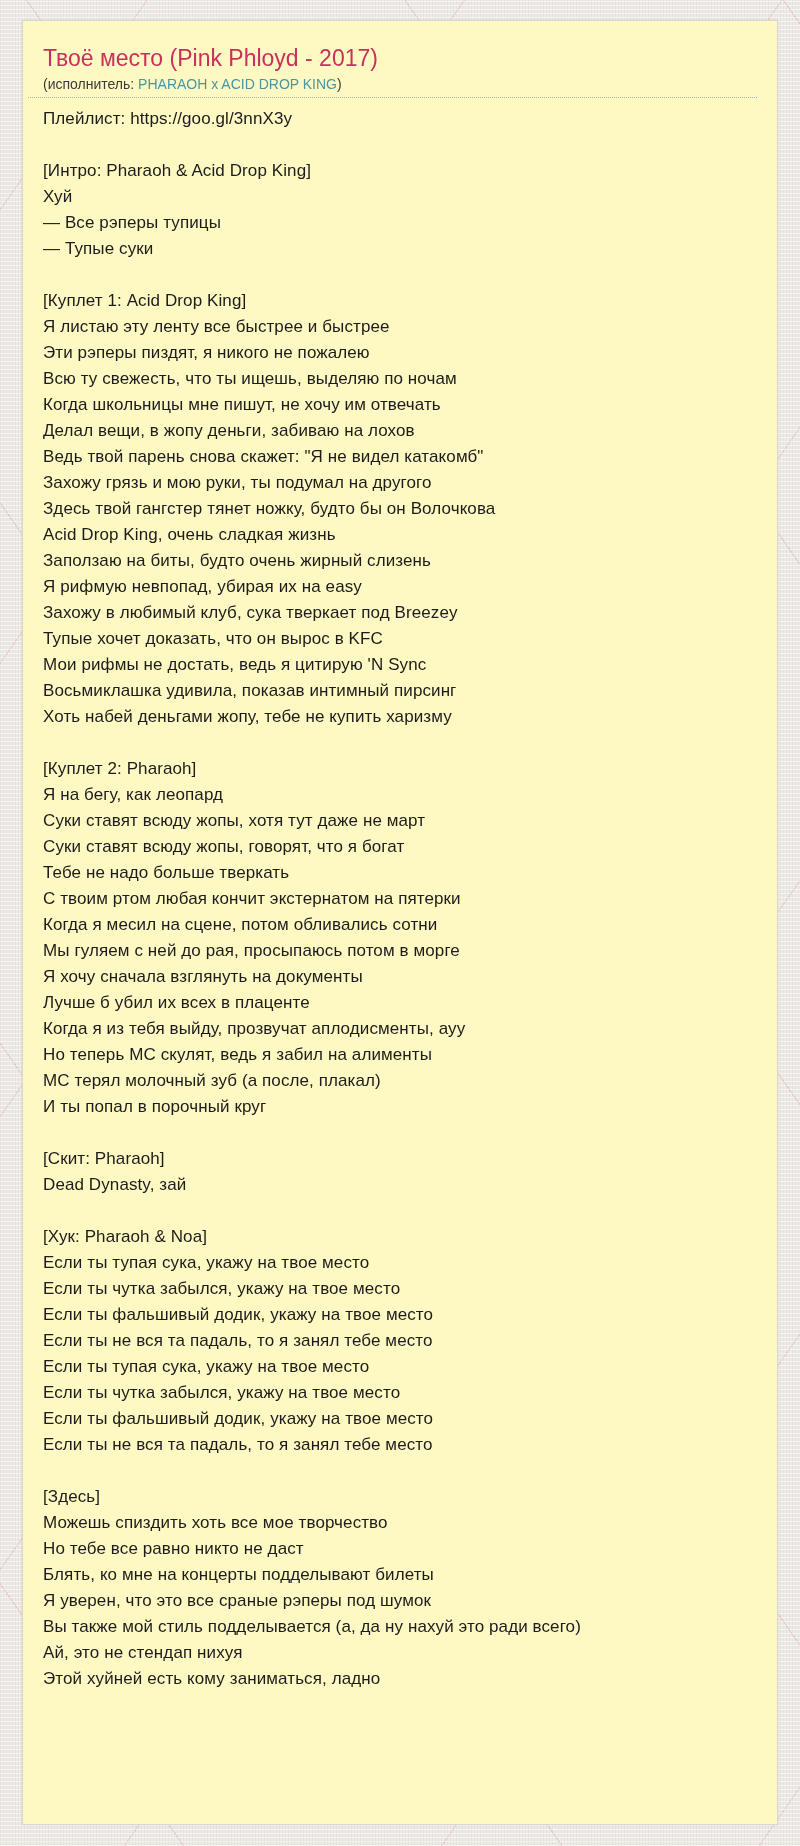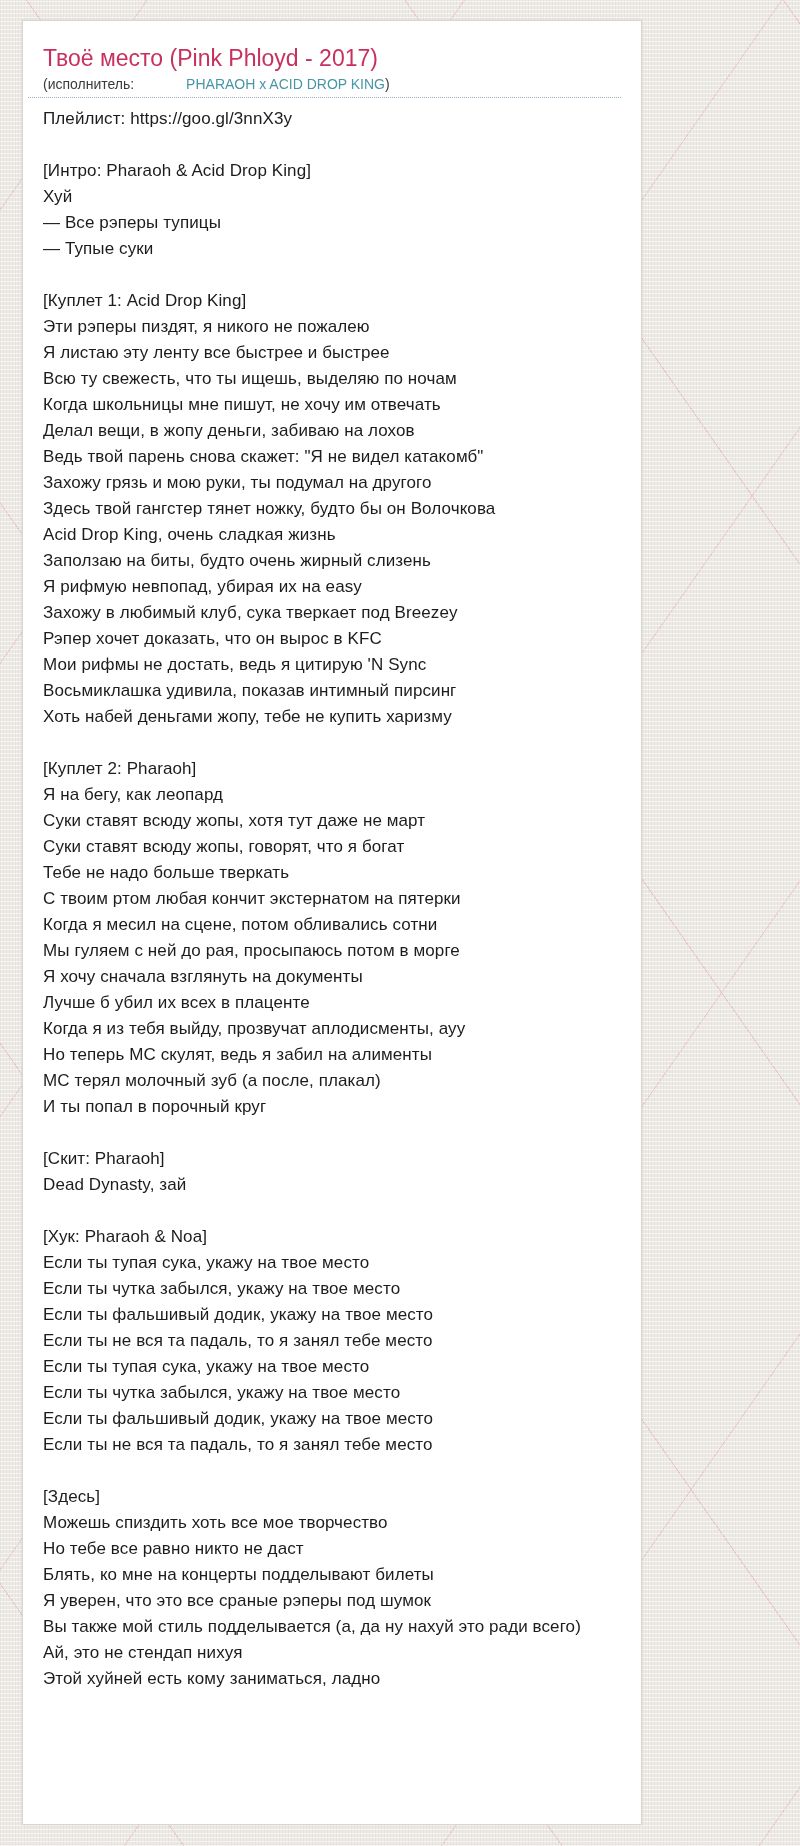--- a/index.html
+++ b/index.html
@@ -16,24 +16,24 @@
     background-image:
       repeating-linear-gradient(55deg, transparent 0 150px, rgba(222,140,150,0.35) 150px 151px, transparent 151px 310px),
       repeating-linear-gradient(125deg, transparent 0 120px, rgba(222,140,150,0.30) 120px 121px, transparent 121px 260px),
       repeating-linear-gradient(0deg, rgba(255,255,255,0.55) 0 1px, transparent 1px 4px),
       repeating-linear-gradient(90deg, rgba(219,214,207,0.45) 0 1px, transparent 1px 3px);
   }
   .card {
     position: absolute;
     left: 22px;
     top: 20px;
-    width: 620px;
+    width: 756px;
     height: 1805px;
     box-sizing: border-box;
-    background: #ffffff;
+    background: #fef9c3;
     border: 1px solid #dad7d1;
     box-shadow: 0 0 3px rgba(0,0,0,0.07);
   }
   .header {
     padding: 22px 20px 0 20px;
   }
   .song-title {
     margin: 0;
     font-size: 23px;
     font-weight: normal;
@@ -43,21 +43,20 @@
   .performer-line {
     margin: 2px 0 0 0;
     font-size: 14px;
     line-height: 19px;
     color: #3a3a3a;
   }
   .artist-link {
     color: var(--link-color, #4796a6);
     text-decoration: none;
     cursor: pointer;
-    margin-left: 48px;
   }
   .dotted-sep {
     border: none;
     margin: 3px 20px 0 5px;
     height: 0;
     border-bottom: 1px dotted var(--sep-color, #9db4c0);
   }
   .lyrics {
     padding: 8px 36px 0 20px;
     font-size: 17px;
@@ -82,33 +81,33 @@
   <hr class="dotted-sep">
   <div class="lyrics">
       <div class="line">Плейлист: https://goo.gl/3nnX3y</div>
       <div class="line">&nbsp;</div>
       <div class="line">[Интро: Pharaoh &amp; Acid Drop King]</div>
       <div class="line">Хуй</div>
       <div class="line">— Все рэперы тупицы</div>
       <div class="line">— Тупые суки</div>
       <div class="line">&nbsp;</div>
       <div class="line">[Куплет 1: Acid Drop King]</div>
+      <div class="line">Я листаю эту ленту все быстрее и быстрее</div>
       <div class="line">Эти рэперы пиздят, я никого не пожалею</div>
-      <div class="line">Я листаю эту ленту все быстрее и быстрее</div>
       <div class="line">Всю ту свежесть, что ты ищешь, выделяю по ночам</div>
       <div class="line">Когда школьницы мне пишут, не хочу им отвечать</div>
       <div class="line">Делал вещи, в жопу деньги, забиваю на лохов</div>
       <div class="line">Ведь твой парень снова скажет: "Я не видел катакомб"</div>
       <div class="line">Захожу грязь и мою руки, ты подумал на другого</div>
       <div class="line">Здесь твой гангстер тянет ножку, будто бы он Волочкова</div>
       <div class="line">Acid Drop King, очень сладкая жизнь</div>
       <div class="line">Заползаю на биты, будто очень жирный слизень</div>
       <div class="line">Я рифмую невпопад, убирая их на easy</div>
       <div class="line">Захожу в любимый клуб, сука тверкает под Breezey</div>
-      <div class="line">Рэпер хочет доказать, что он вырос в KFC</div>
+      <div class="line">Тупые хочет доказать, что он вырос в KFC</div>
       <div class="line">Мои рифмы не достать, ведь я цитирую 'N Sync</div>
       <div class="line">Восьмиклашка удивила, показав интимный пирсинг</div>
       <div class="line">Хоть набей деньгами жопу, тебе не купить харизму</div>
       <div class="line">&nbsp;</div>
       <div class="line">[Куплет 2: Pharaoh]</div>
       <div class="line">Я на бегу, как леопард</div>
       <div class="line">Суки ставят всюду жопы, хотя тут даже не март</div>
       <div class="line">Суки ставят всюду жопы, говорят, что я богат</div>
       <div class="line">Тебе не надо больше тверкать</div>
       <div class="line">С твоим ртом любая кончит экстернатом на пятерки</div>

